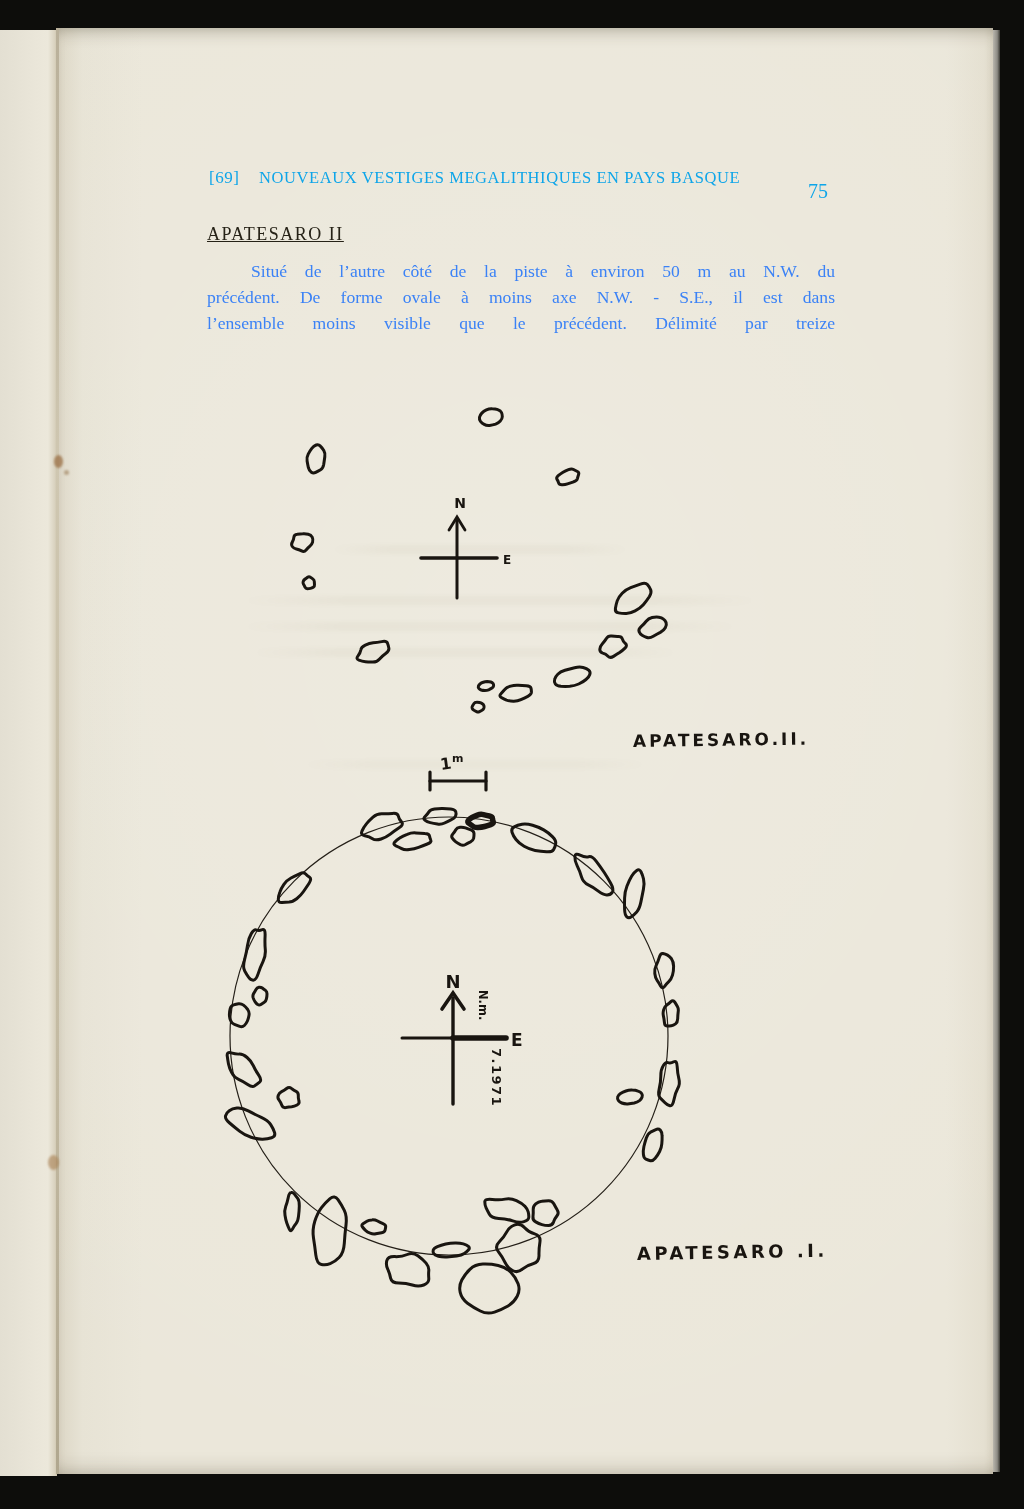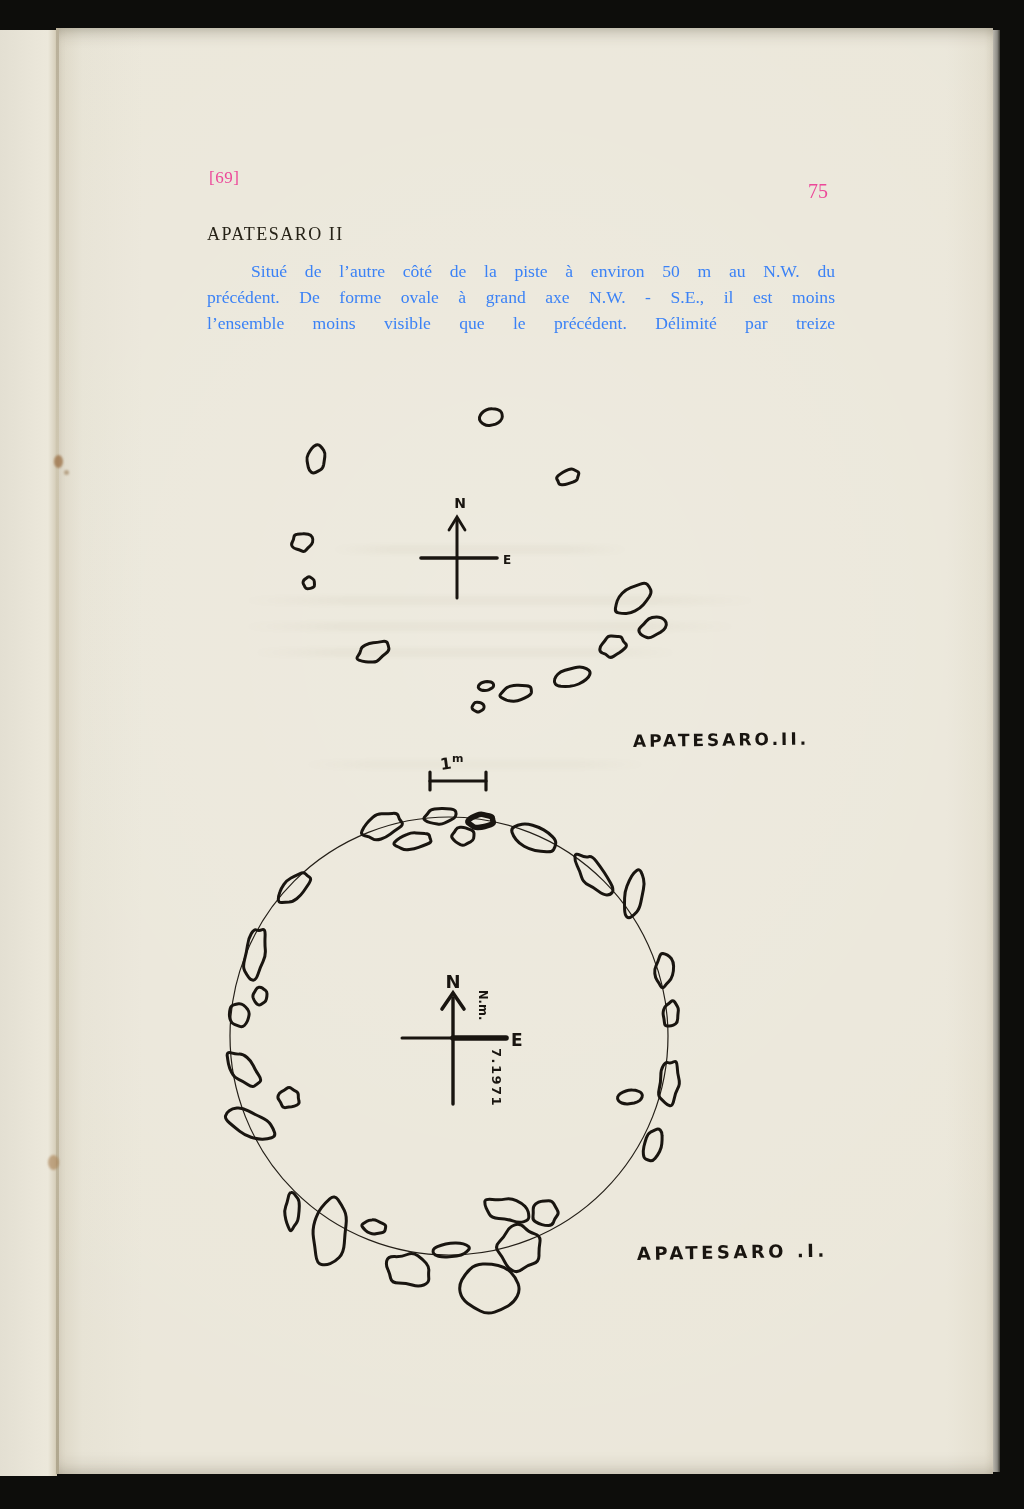--- a/index.html
+++ b/index.html
@@ -13,25 +13,25 @@
         background:
           radial-gradient(ellipse 120% 90% at 48% 42%, rgba(255,255,255,0.14), rgba(0,0,0,0) 70%),
           linear-gradient(90deg,#ddd7c6 0%,#e7e3d5 2.5%,#ebe7da 9%,#ebe7da 95%,#e5e0d1 99%,#ddd7c6 100%);
         box-shadow:inset 0 14px 18px -14px rgba(60,50,30,.45), inset 0 -16px 20px -16px rgba(60,50,30,.35);}
   .gutterline{position:absolute;left:56px;top:28px;width:3px;height:1446px;
           background:linear-gradient(180deg,#b9b09a,#cfc7b1 30%,#c4bba3 70%,#b0a78f);}
   .stackedge{position:absolute;left:993px;top:30px;width:7px;height:1442px;
           background:linear-gradient(90deg,#b9b6ad,#8e8c85 60%,#3a3933);}
   .spot{position:absolute;border-radius:50%;filter:blur(1px);}
   
-  .header{position:absolute;top:168px;left:0;width:900px;height:22px;color:#ec4899;}
+  .header{position:absolute;top:168px;left:0;width:900px;height:22px;color:#0ea5e9;}
   .hnum{position:absolute;left:209px;top:0;font-size:17px;letter-spacing:.5px;}
   .htitle{position:absolute;left:259px;top:0;font-size:16.5px;letter-spacing:.6px;}
   .hpage{position:absolute;left:808px;top:12px;font-size:20px;}
-  .sectitle{position:absolute;left:207px;top:224px;font-size:18px;letter-spacing:1.5px;color:#262217;}
+  .sectitle{position:absolute;left:207px;top:224px;font-size:18px;letter-spacing:1.5px;color:#262217;text-decoration:underline;}
   .para{position:absolute;left:207px;top:258px;width:628px;color:#3b82f6;font-size:17.6px;}
   .pline{line-height:26px;text-align:justify;text-align-last:justify;white-space:normal;}
   .pline.first{text-indent:44px;}
   .pline.last{text-align-last:left;}
   
   .ghost{position:absolute;background:linear-gradient(90deg,rgba(0,0,0,0),rgba(120,105,70,.45) 20%,rgba(120,105,70,.45) 80%,rgba(0,0,0,0));
          opacity:.10;filter:blur(2px);height:9px;border-radius:4px;}
   svg text{user-select:none;}
   .hand{font-family:"DejaVu Sans",sans-serif;font-weight:bold;}
 </style>
@@ -50,27 +50,28 @@
   <div class="spot" style="left:64px;top:470px;width:5px;height:5px;background:#8d6a40;opacity:.5;"></div>
 
   <div class="ghost" style="left:330px;top:545px;width:300px;"></div>
   <div class="ghost" style="left:240px;top:596px;width:520px;"></div>
   <div class="ghost" style="left:240px;top:622px;width:500px;"></div>
   <div class="ghost" style="left:250px;top:648px;width:430px;"></div>
   <div class="ghost" style="left:300px;top:760px;width:350px;opacity:.07;"></div>
 
   <div class="header">
     <span class="hnum">[69]</span>
+    <span class="htitle">NOUVEAUX VESTIGES MEGALITHIQUES EN PAYS BASQUE</span>
     <span class="hpage">75</span>
   </div>
 
   <div class="sectitle">APATESARO II</div>
   <div class="para">
     <div class="pline first">Situé de l’autre côté de la piste à environ 50 m au N.W. du</div>
-    <div class="pline">précédent. De forme ovale à grand axe N.W. - S.E., il est moins</div>
+    <div class="pline">précédent. De forme ovale à moins axe N.W. - S.E., il est dans</div>
     <div class="pline">l’ensemble moins visible que le précédent. Délimité par treize</div>
   </div>
 
   <svg id="figsvg" width="1024" height="1509" viewBox="0 0 1024 1509" style="position:absolute;left:0;top:0;">
 
     <g>
       <g id="stones2">
           <path d="M501.5 412.5 Q502.4 414.6 502.3 416.8 Q502.2 419.0 500.3 421.0 Q498.5 423.0 495.6 424.1 Q492.7 425.1 489.6 425.4 Q486.5 425.7 484.2 424.4 Q481.9 423.2 480.5 421.4 Q479.1 419.5 479.5 417.3 Q480.0 415.0 481.8 413.1 Q483.7 411.1 486.4 409.8 Q489.2 408.5 492.2 408.7 Q495.2 408.8 497.9 409.7 Q500.6 410.5 501.5 412.5Z" fill="none" stroke="#191510" stroke-width="3" stroke-linejoin="round"></path>
           <path d="M324.8 456.7 Q324.3 460.5 323.7 464.4 Q323.0 468.3 320.6 469.7 Q318.1 471.1 315.7 472.4 Q313.4 473.7 311.3 472.3 Q309.2 470.9 308.4 467.7 Q307.7 464.4 307.1 460.9 Q306.5 457.3 308.2 454.1 Q309.9 450.9 311.8 448.4 Q313.8 445.9 316.2 445.0 Q318.6 444.2 320.4 446.1 Q322.3 448.0 323.8 450.5 Q325.3 453.0 324.8 456.7Z" fill="none" stroke="#191510" stroke-width="3" stroke-linejoin="round"></path>
           <path d="M577.4 471.5 Q579.3 472.4 578.6 474.4 Q577.9 476.4 577.4 478.6 Q576.8 480.8 573.6 481.8 Q570.4 482.9 567.5 483.9 Q564.7 485.0 561.9 484.8 Q559.1 484.6 558.6 482.8 Q558.1 481.0 557.0 479.4 Q556.0 477.7 558.2 475.7 Q560.5 473.8 563.0 472.2 Q565.5 470.7 568.5 469.6 Q571.6 468.4 573.5 469.5 Q575.5 470.6 577.4 471.5Z" fill="none" stroke="#191510" stroke-width="3" stroke-linejoin="round"></path>

